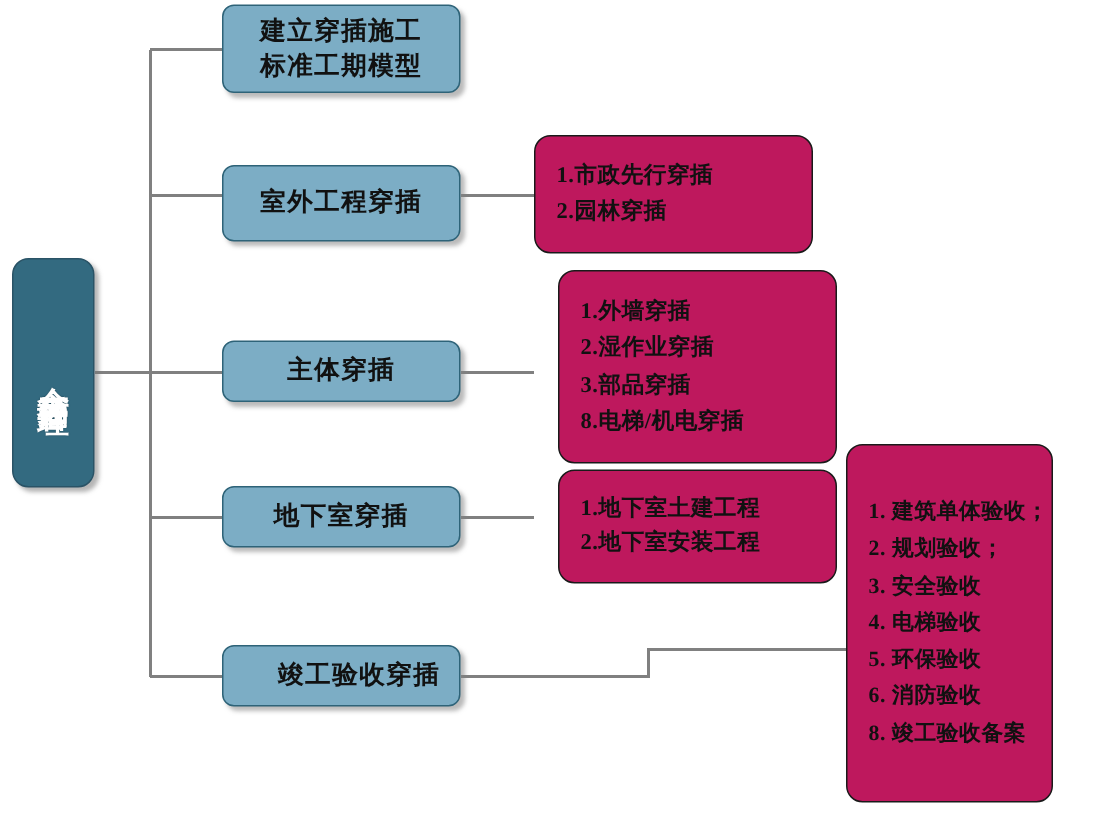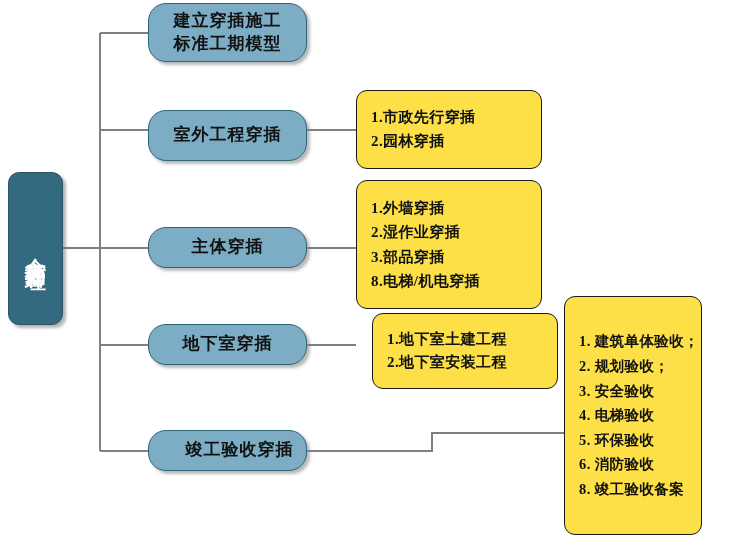--- a/index.html
+++ b/index.html
@@ -30,34 +30,34 @@
     font-weight:700;
     letter-spacing:3px;
     line-height:1.05;
     text-shadow:0 0 1px rgba(0,0,0,.35);
   }
 
   
   .blue{
     background:#7cadc5;
     border:1px solid #2e6378;
-    border-radius:18px;
+    border-radius:8px;
     color:#111111;
     box-shadow:3px 3px 3px rgba(130,130,130,.55);
     display:flex;align-items:center;justify-content:center;
     text-align:center;
     font-size:17px;
     font-weight:700;
     line-height:1.32;
     letter-spacing:1px;
   }
 
   
   .white{
-    background:#fde047;
+    background:#be185d;
     border:1.5px solid #1a1a1a;
     border-radius:11px;
     display:flex;flex-direction:column;justify-content:center;
     padding:4px 10px 4px 14px;
     box-sizing:border-box;
   }
   .white .li{
     font-size:15px;
     font-weight:700;
     color:#111111;
@@ -109,21 +109,21 @@
     <span>室外工程穿插</span>
   </div>
   <div class="node white" style="left:356px;top:90px;width:186px;height:79px;">
     <div class="li">1.市政先行穿插</div>
     <div class="li">2.园林穿插</div>
   </div>
 
   <div class="node blue" style="left:148px;top:227px;width:159px;height:41px;">
     <span>主体穿插</span>
   </div>
-  <div class="node white tall" style="left:356px;top:180px;width:186px;height:129px;">
+  <div class="node white tall" style="left:372px;top:180px;width:186px;height:129px;">
     <div class="li">1.外墙穿插</div>
     <div class="li">2.湿作业穿插</div>
     <div class="li">3.部品穿插</div>
     <div class="li">8.电梯/机电穿插</div>
   </div>
 
   <div class="node blue" style="left:148px;top:324px;width:159px;height:41px;">
     <span>地下室穿插</span>
   </div>
   <div class="node white" style="left:372px;top:313px;width:186px;height:76px;">

